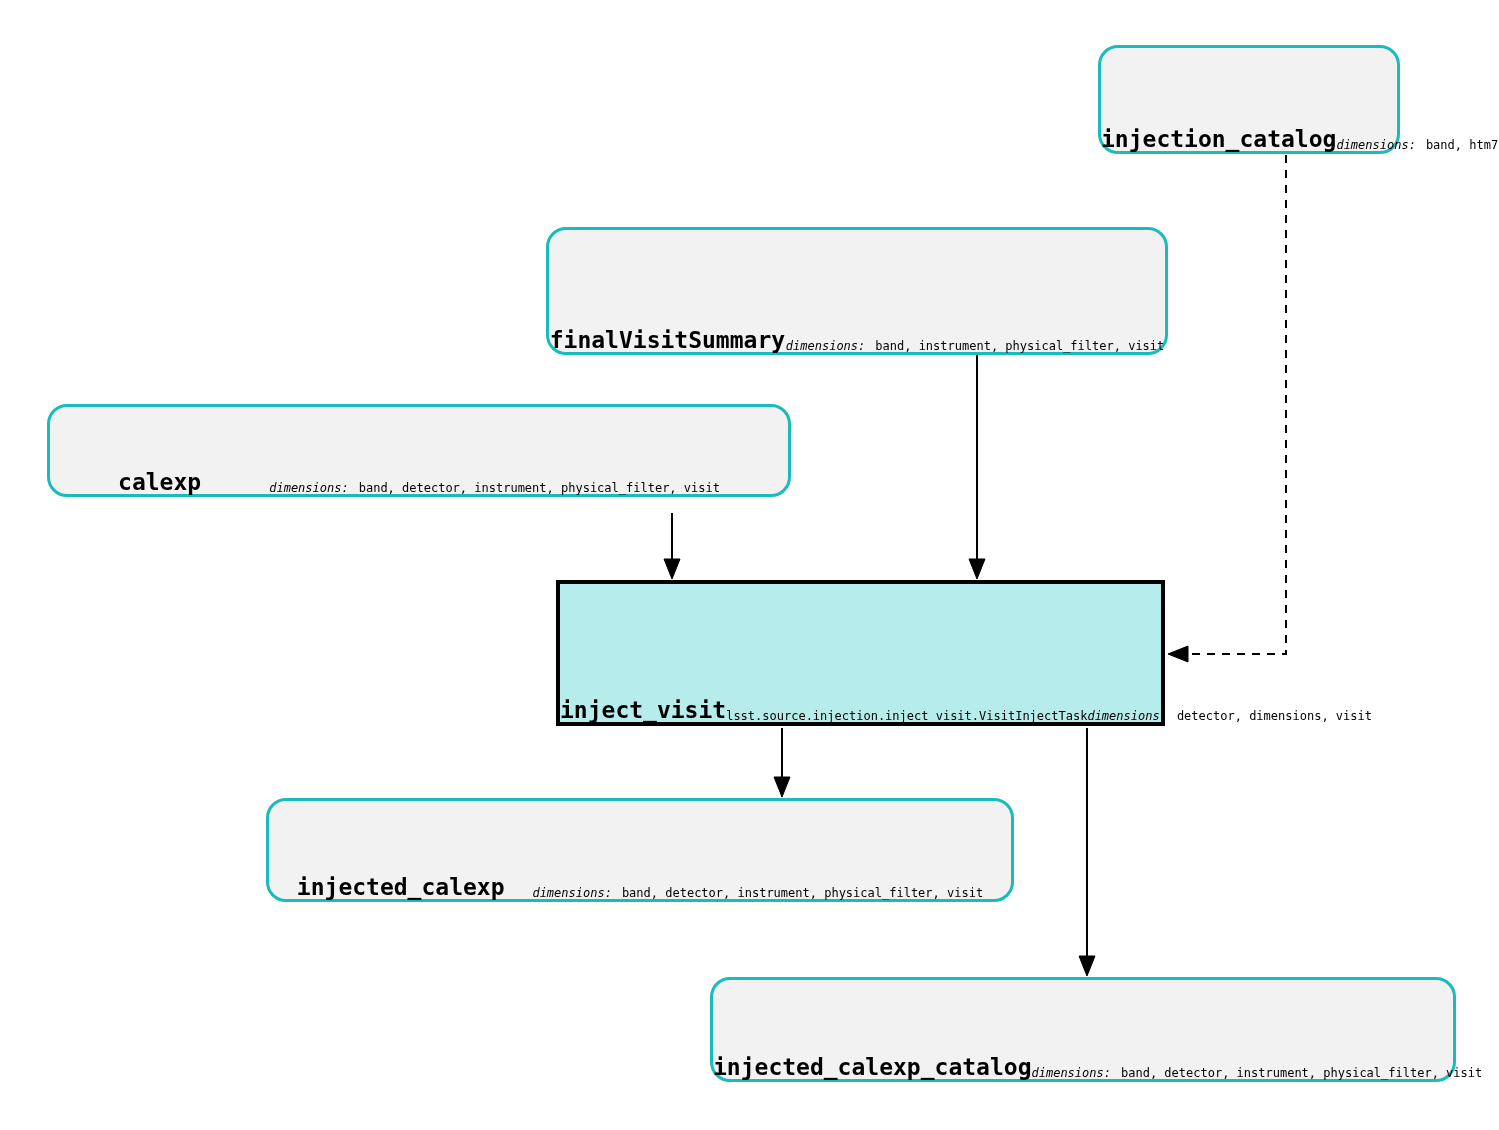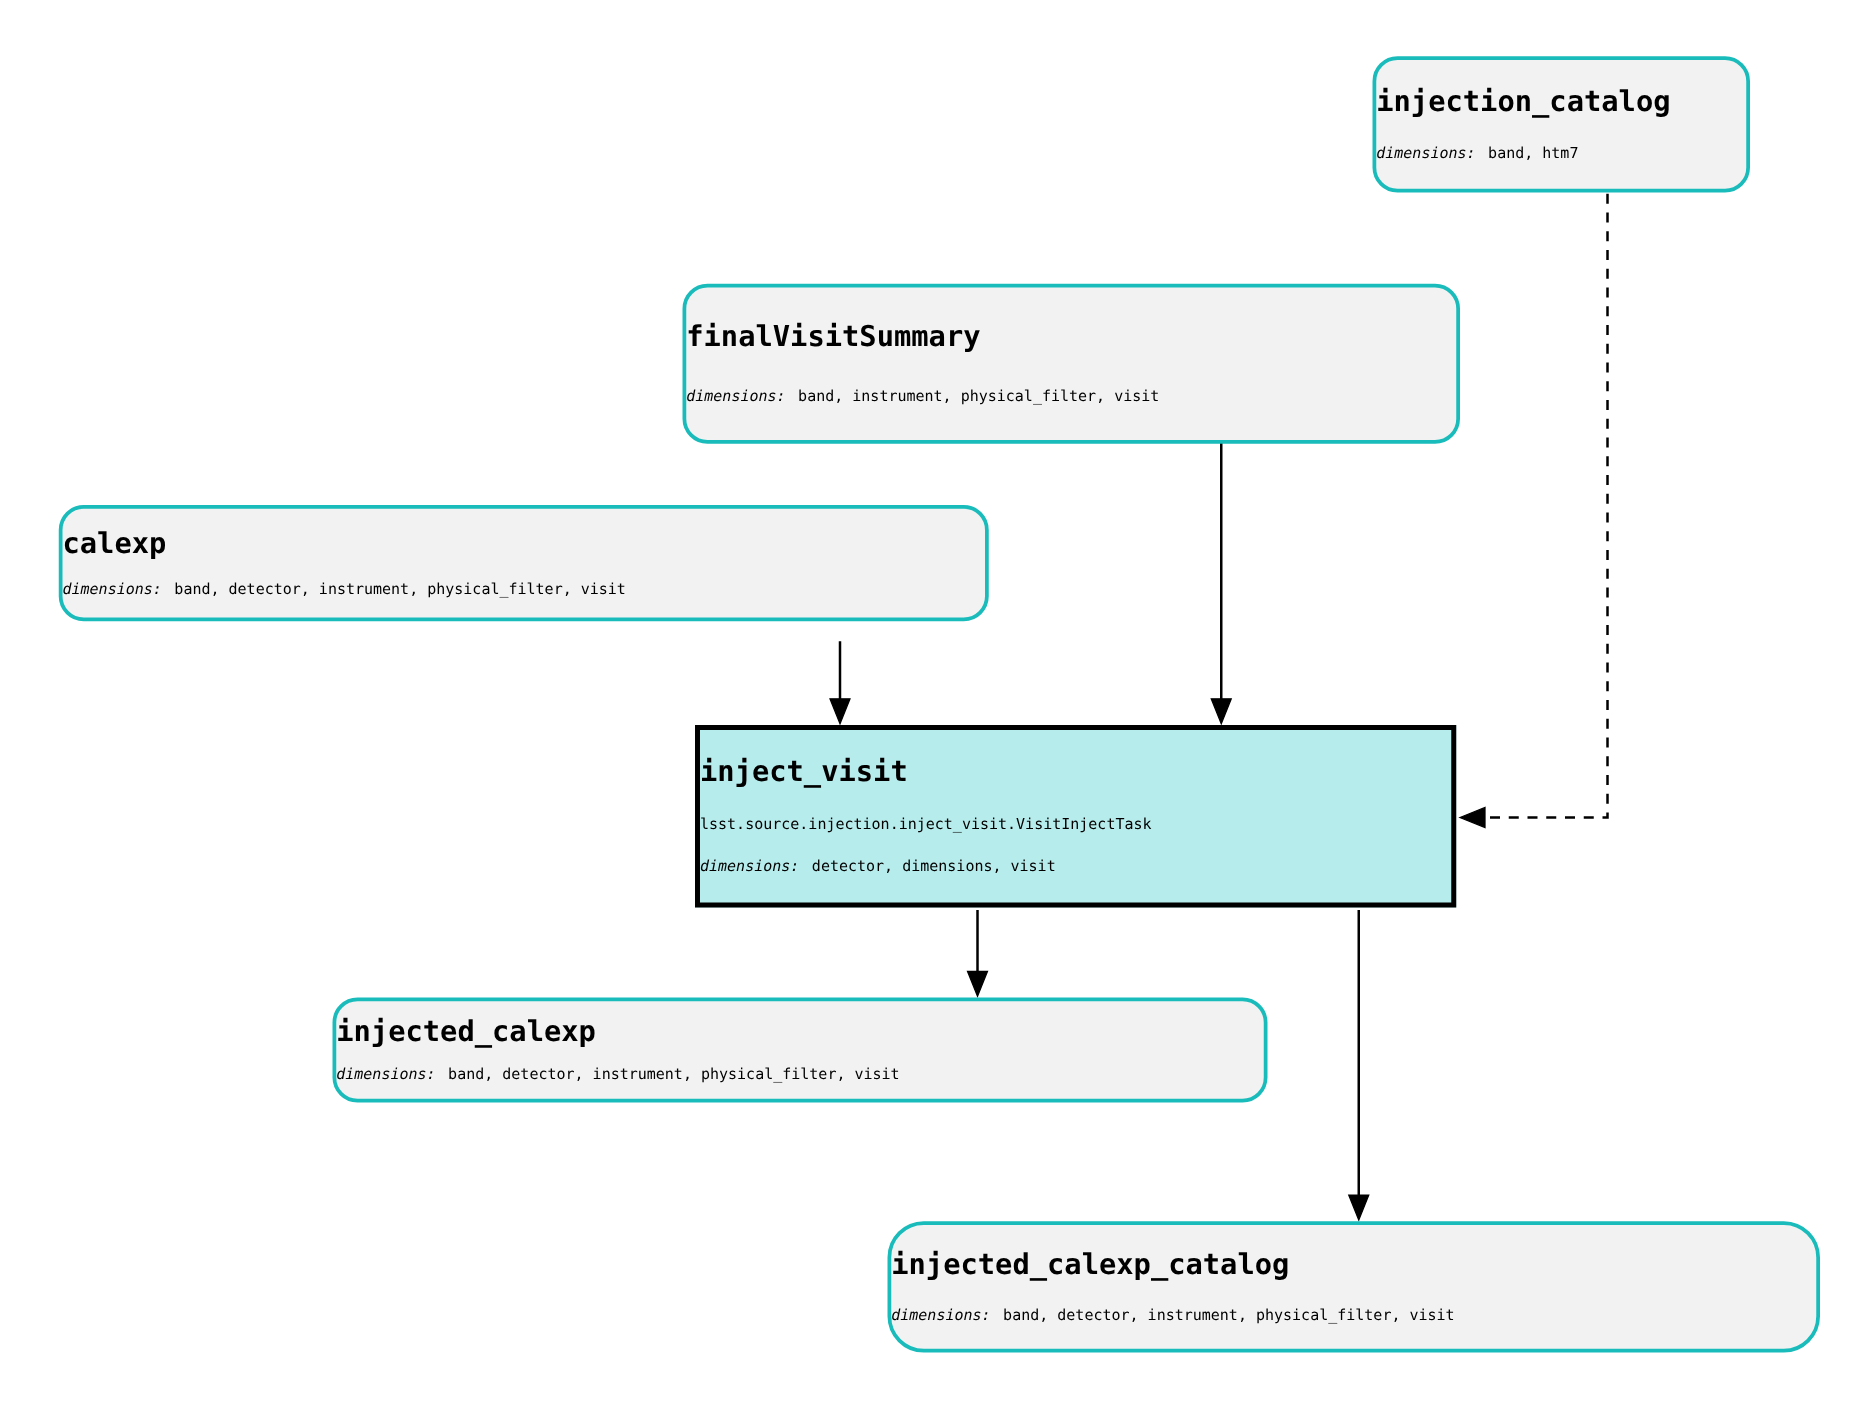--- a/index.html
+++ b/index.html
@@ -36,23 +36,23 @@
     stroke-dasharray: 8 7;
   }
   .arrowhead {
     fill: var(--edge);
     stroke: var(--edge);
     stroke-width: 1;
   }
   .node {
     position: absolute;
     display: flex;
-    flex-direction: column;
+    flex-direction: row;
     justify-content: space-evenly;
-    align-items: flex-start;
+    align-items: flex-end;
     text-align: center;
   }
   .node.dataset {
     background: var(--dataset-fill);
     border: 3px solid var(--dataset-border);
     border-radius: 20px;
   }
   .node.task {
     background: var(--task-fill);
     border: 4px solid var(--task-border);
@@ -118,23 +118,23 @@
     <div class="node-title">calexp</div>
     <div class="node-line"><span class="dims-label">dimensions:</span><span class="dims-value">band, detector, instrument, physical_filter, visit</span></div>
   </div>
 
   <div class="node task" style="left:556px; top:580px; width:609px; height:146px;">
     <div class="node-title">inject_visit</div>
     <div class="node-line">lsst.source.injection.inject_visit.VisitInjectTask</div>
     <div class="node-line"><span class="dims-label">dimensions:</span><span class="dims-value">detector, dimensions, visit</span></div>
   </div>
 
-  <div class="node dataset" style="left:266px; top:798px; width:748px; height:84px;">
+  <div class="node dataset" style="left:266px; top:798px; width:748px; height:104px;">
     <div class="node-title">injected_calexp</div>
     <div class="node-line"><span class="dims-label">dimensions:</span><span class="dims-value">band, detector, instrument, physical_filter, visit</span></div>
   </div>
 
-  <div class="node dataset" style="left:710px; top:977px; width:746px; height:105px;border-radius:29px;">
+  <div class="node dataset" style="left:710px; top:977px; width:746px; height:105px;">
     <div class="node-title">injected_calexp_catalog</div>
     <div class="node-line"><span class="dims-label">dimensions:</span><span class="dims-value">band, detector, instrument, physical_filter, visit</span></div>
   </div>
 
 </div>
 
 </body></html>

